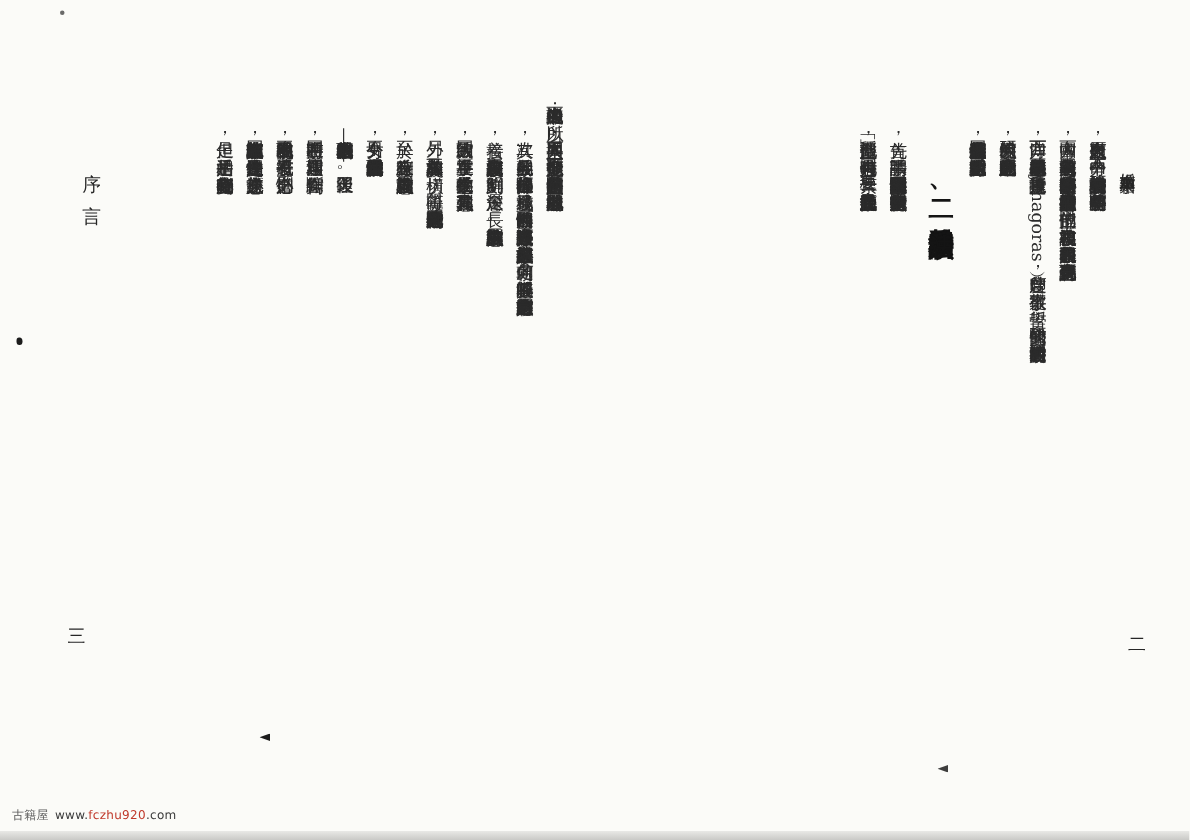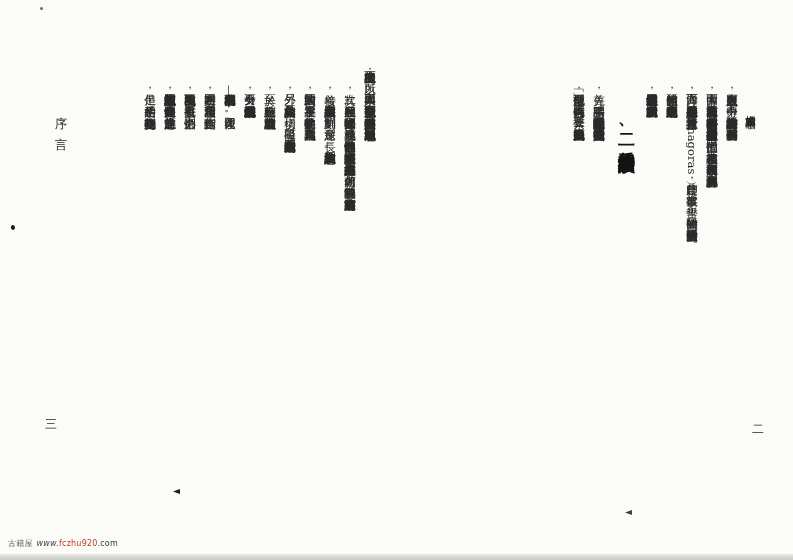--- a/index.html
+++ b/index.html
@@ -33,21 +33,21 @@
     position:absolute;color:#262626;font-size:12px;
   }
   #right-pagenum{left:752px;top:421px;}
   #left-pagenum{left:45px;top:416px;}
   #watermark{
     position:absolute;left:8px;top:538px;
     font-family:"DejaVu Sans","Liberation Sans",sans-serif;
     font-size:8px;letter-spacing:0.2px;white-space:nowrap;
   }
   #watermark .wm-name{color:#5a5a5a;margin-right:4px;}
-  #watermark .wm-www{color:#3c3c3c;font-style:italic;}
+  #watermark .wm-www{color:#3c3c3c;}
   #watermark .wm-red{color:#c0392b;}
   #watermark .wm-tld{color:#3c3c3c;margin-top:35px;}
   .ink-speck{position:absolute;background:#1c1c1c;}
   #speck-1{left:11px;top:225px;width:4px;height:5px;border-radius:45% 55% 50% 50%;}
   #speck-2{left:173px;top:489px;width:7px;height:5px;clip-path:polygon(0 50%,100% 0,100% 100%);}
   #speck-3{left:625px;top:510px;width:7px;height:5px;clip-path:polygon(0 50%,100% 0,100% 100%);opacity:.85;}
   #speck-4{left:40px;top:7px;width:3px;height:3px;border-radius:50%;opacity:.65;}
   #bottom-edge{
     position:absolute;left:0;top:554px;width:793px;height:6px;
     background:linear-gradient(#e9e9e6,#c9c9c6);

